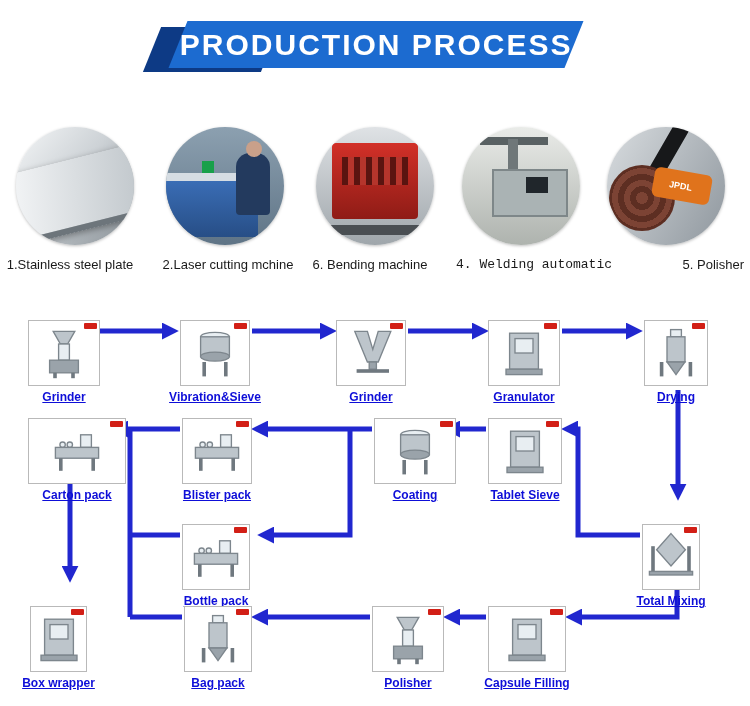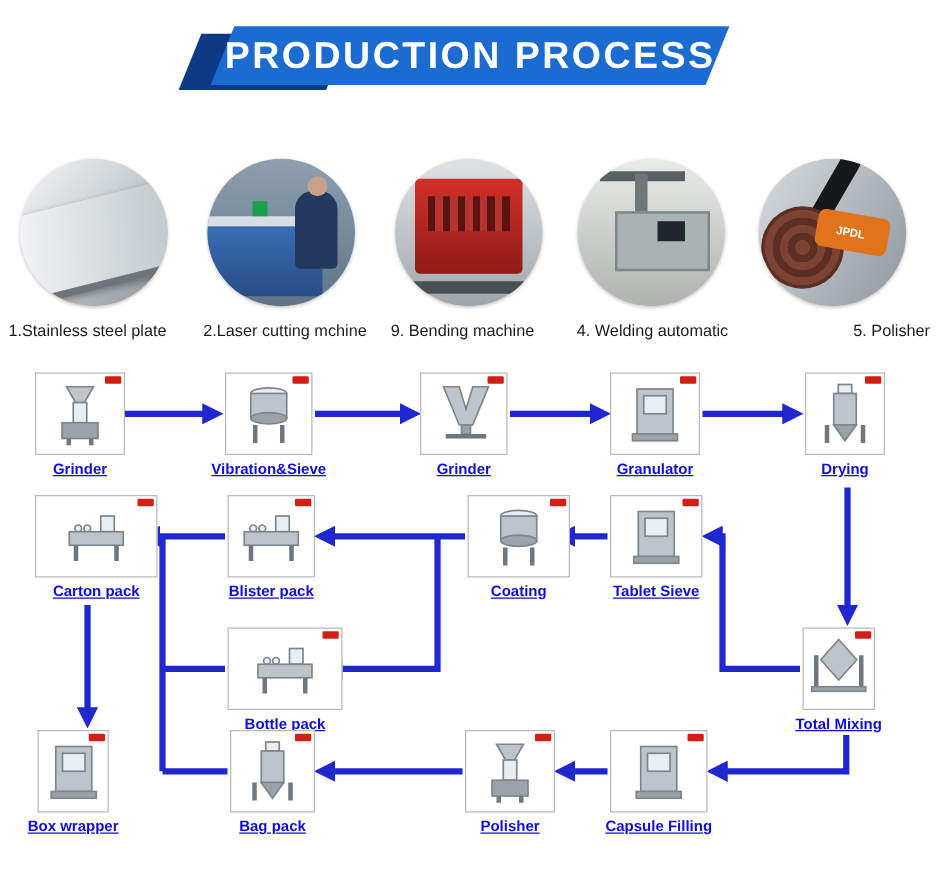--- a/index.html
+++ b/index.html
@@ -42,38 +42,38 @@
   .ph4 .screen{position:absolute;left:64px;top:50px;width:22px;height:16px;background:#20262b;}
   .ph5{left:607px;background:linear-gradient(120deg,#d8dcdf,#8f979e);}
   .ph5 .handle{position:absolute;left:52px;top:-10px;width:16px;height:72px;background:#17181a;
                border-radius:8px;transform:rotate(30deg);}
   .ph5 .pbody{position:absolute;left:46px;top:44px;width:58px;height:30px;background:#e0731c;
               border-radius:6px;transform:rotate(10deg);}
   .ph5 .jpdl{position:absolute;left:62px;top:54px;font-weight:bold;font-size:9px;color:#fff;transform:rotate(10deg);}
   .ph5 .disc{position:absolute;left:2px;top:38px;width:66px;height:66px;border-radius:50%;
              background:repeating-radial-gradient(circle at 50% 50%,#7c4334 0 6px,#5d2e22 6px 12px);}
   .cap{position:absolute;top:257px;width:160px;text-align:center;font-size:13px;color:#1a1a1a;}
-  .cap1{left:-10px;} .cap2{left:148px;} .cap3{left:290px;} .cap4{left:442px;} .cap5{left:584px;text-align:right;}
+  .cap1{left:-10px;} .cap2{left:148px;} .cap3{left:290px;} .cap4{left:454px;font-family:Liberation Mono, monospace;} .cap5{left:584px;text-align:right;}
 
   
   .flow{position:absolute;left:0;top:290px;width:750px;height:416px;}
   .arrows{position:absolute;left:0;top:0;pointer-events:none;}
   .arrows .edge{fill:none;stroke:var(--arrow,#2127cf);stroke-width:5;}
   .ahp{fill:var(--arrow,#2127cf);stroke:none;}
-  .node{position:absolute;}
+  .node{position:absolute;margin-top:22px;}
   .thumb{height:66px;border:1px solid #b9b9b9;background:#fff;position:relative;box-sizing:border-box;cursor:pointer;}
   .mi{position:absolute;left:50%;top:50%;width:54px;height:54px;transform:translate(-50%,-50%);}
   .brand{position:absolute;top:2px;right:2px;width:13px;height:6px;background:var(--brand,#d21f16);border-radius:1px;}
   .nlabel{display:block;margin:4px -50px 0;white-space:nowrap;text-align:center;font-weight:bold;
           font-size:12px;color:var(--link,#0e0ed8);text-decoration:underline;cursor:pointer;}
   .n0{left:28px;top:8px;width:72px}   .n1{left:180px;top:8px;width:70px}
   .n2{left:336px;top:8px;width:70px}  .n3{left:488px;top:8px;width:72px}
   .n4{left:644px;top:8px;width:64px}  .n5{left:28px;top:106px;width:98px}
   .n6{left:182px;top:106px;width:70px}.n7{left:374px;top:106px;width:82px}
-  .n8{left:488px;top:106px;width:74px}.n9{left:182px;top:212px;width:92px}
+  .n8{left:488px;top:106px;width:74px}.n9{left:182px;top:212px;width:68px}
   .n10{left:642px;top:212px;width:58px}.n11{left:30px;top:294px;width:57px}
   .n12{left:184px;top:294px;width:68px}.n13{left:372px;top:294px;width:72px}
   .n14{left:488px;top:294px;width:78px}
   .msym{fill:#bdc5cb;stroke:#7d868d;stroke-width:1.5;}
   .msym2{fill:#9aa3aa;stroke:#7d868d;stroke-width:1.5;}
   .msym3{fill:#e8eef2;stroke:#7d868d;stroke-width:1.5;}
   .mleg{fill:#6f787f;}
 </style>
 </head>
 <body>
@@ -107,21 +107,21 @@
   </div>
   <div class="photo ph5">
     <div class="handle"></div>
     <div class="disc"></div>
     <div class="pbody"></div>
     <span class="jpdl">JPDL</span>
   </div>
 
   <div class="cap cap1">1.Stainless steel plate</div>
   <div class="cap cap2">2.Laser cutting mchine</div>
-  <div class="cap cap3">9. Bending machine</div>
+  <div class="cap cap3">6. Bending machine</div>
   <div class="cap cap4">4. Welding  automatic</div>
   <div class="cap cap5">5. Polisher</div>
 
   <div class="flow">
 
     <svg class="arrows" width="750" height="416" viewBox="0 0 750 416">
       <defs>
         <marker id="ah" viewBox="0 0 10 10" refX="6" refY="5" markerWidth="3.4" markerHeight="3.4" orient="auto-start-reverse">
           <path class="ahp" d="M0,0 L10,5 L0,10 z"></path>
         </marker>

